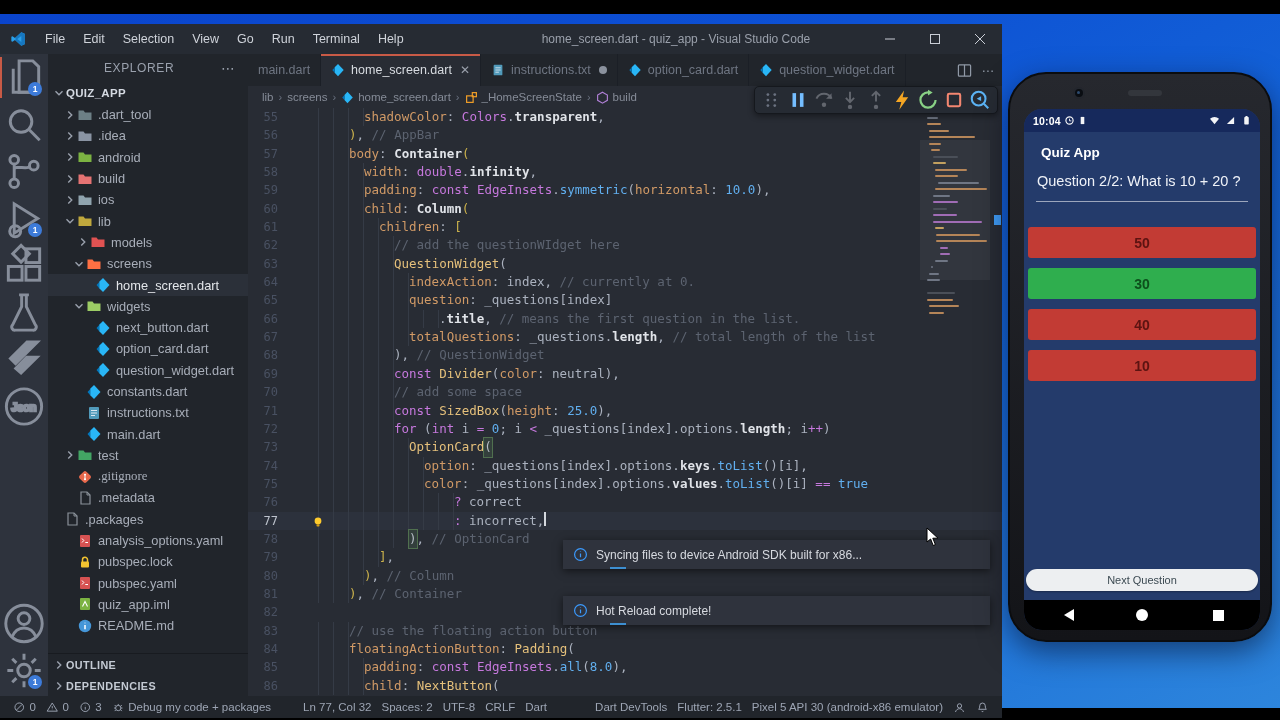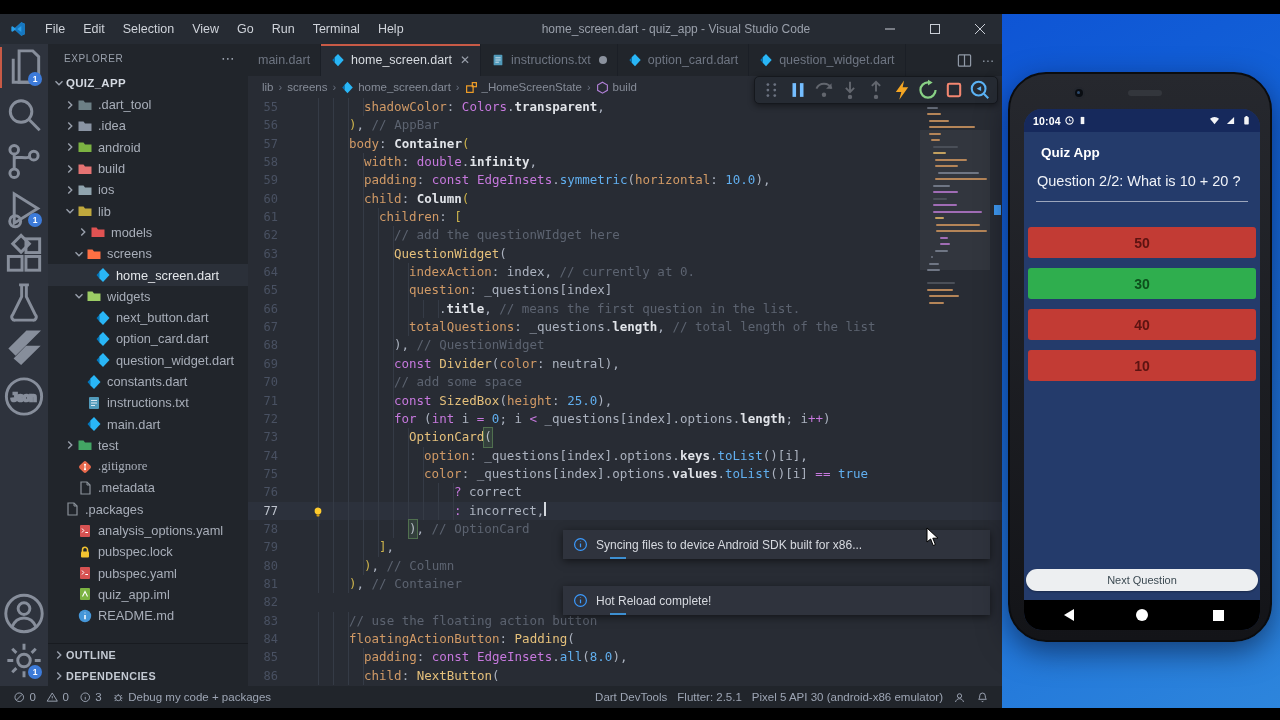--- a/index.html
+++ b/index.html
@@ -5,21 +5,21 @@
   * { margin:0; padding:0; box-sizing:border-box; }
   html,body { background:#000; }
   body { font-family:"Liberation Sans","DejaVu Sans",sans-serif; }
   #screen { position:relative; width:1280px; height:720px; background:#000; overflow:hidden; }
 
   
   #desktop { position:absolute; left:0; top:14px; width:1280px; height:694px;
     background:linear-gradient(150deg,#0a44cc 0%,#0d51d4 35%,#1567d8 65%,#2d85dc 100%); }
 
   
-  #vscode { position:absolute; left:0; top:14px; width:1002px; height:694px; background:#282c34; font-size:12.5px; color:#abb2bf; }
+  #vscode { position:absolute; left:0; top:24px; width:1002px; height:694px; background:#282c34; font-size:12.5px; color:#abb2bf; }
 
   
   #titlebar { position:absolute; left:0; top:0; width:100%; height:30px; background:#262b33; display:flex; align-items:center; }
   #vslogo { width:16px; height:16px; margin:0 10px 0 10px; }
   #menus { display:flex; }
   .menu-item { padding:0 9px; line-height:30px; color:#cfd3da; font-size:12.5px; cursor:default; }
   #wintitle { position:absolute; left:480px; right:130px; text-align:center; color:#9aa0ab; font-size:12px; line-height:30px; white-space:nowrap; overflow:hidden; }
   #wincontrols { position:absolute; right:0; top:0; display:flex; height:30px; }
   .winbtn { width:45px; height:30px; display:flex; align-items:center; justify-content:center; color:#c9ced6; }
 
@@ -28,21 +28,21 @@
   .act-item { position:relative; width:48px; height:47px; display:flex; align-items:center; justify-content:center; }
   .act-item svg { width:23px; height:23px; stroke:#878e9b; fill:none; stroke-width:1.4; }
   .act-item.active svg { stroke:#e3e6ea; }
   .act-item.active::before { content:""; position:absolute; left:0; top:3px; width:2px; height:41px; background:#c85a46; }
   .act-badge { position:absolute; right:6px; bottom:5px; min-width:14px; height:14px; border-radius:7px; background:#3d7bd9; color:#fff; font-size:8.5px; line-height:14px; text-align:center; font-weight:bold; }
   #act-bottom { position:absolute; bottom:2px; left:0; width:48px; }
 
   
   #sidebar { position:absolute; left:48px; top:30px; bottom:22px; width:200px; background:#21252b; display:flex; flex-direction:column; overflow:hidden; }
   #explorer-header { height:28px; display:flex; align-items:center; justify-content:space-between; padding:0 12px 0 16px; }
-  #explorer-title { font-size:10px; letter-spacing:.6px; color:#9aa1ad; }
+  #explorer-title { font-size:12px; letter-spacing:.6px; color:#9aa1ad;margin-left:40px; }
   #explorer-more { color:#9aa1ad; font-size:14px; letter-spacing:1px; }
   #root-row { height:22px; display:flex; align-items:center; padding-left:4px; color:#d5dae2; font-weight:bold; font-size:11.5px; letter-spacing:.3px; }
   .chev { width:14px; height:14px; flex:0 0 14px; }
   .chev svg { width:14px; height:14px; stroke:#9aa1ad; fill:none; stroke-width:1.6; }
   #tree { flex:1; overflow:hidden; }
   .tree-row { height:21.3px; display:flex; align-items:center; font-size:12.8px; color:#a8aeb9; cursor:default; white-space:nowrap; }
   .tree-row.selected { background:#32384299; color:#e3e6ea; }
   .tree-ic { width:16px; height:16px; margin-right:5px; flex:0 0 16px; }
   .tree-ic svg { width:15px; height:15px; }
   #sidebar-sections { border-top:1px solid #181b20; }
@@ -737,20 +737,27 @@
             <span>3</span>
           </div>
         </div>
       <div class="sb-item">
         <svg viewBox="0 0 16 16">
             <circle cx="8" cy="9" r="3.4"></circle>
             <path d="M8 5.6V3.8M4.8 6.5 3.4 5.1M11.2 6.5l1.4-1.4M4.6 9H2.6M13.4 9h-2M4.8 11.5l-1.4 1.4M11.2 11.5l1.4 1.4"></path>
           </svg>
         <span>Debug my code + packages</span>
       </div>
+      <div id="sb-center">
+          <div class="sb-item">Ln 77, Col 32</div>
+          <div class="sb-item">Spaces: 2</div>
+          <div class="sb-item">UTF-8</div>
+          <div class="sb-item">CRLF</div>
+          <div class="sb-item">Dart</div>
+        </div>
       <div id="sb-right">
           <div class="sb-item">Dart DevTools</div>
           <div class="sb-item">Flutter: 2.5.1</div>
           <div class="sb-item">Pixel 5 API 30 (android-x86 emulator)</div>
           <div class="sb-item">
             <span style="width:13px;height:13px;display:inline-block"><svg viewBox="0 0 16 16" xmlns="http://www.w3.org/2000/svg" style="width:100%;height:100%">
                 <circle cx="8" cy="6" r="2.6" stroke="#9da5b4" fill="none" stroke-width="1.2"></circle>
                 <path d="M3 13.5c1-2.8 2.9-4 5-4s4 1.2 5 4" stroke="#9da5b4" fill="none" stroke-width="1.2"></path>
               </svg></span>
           </div>

